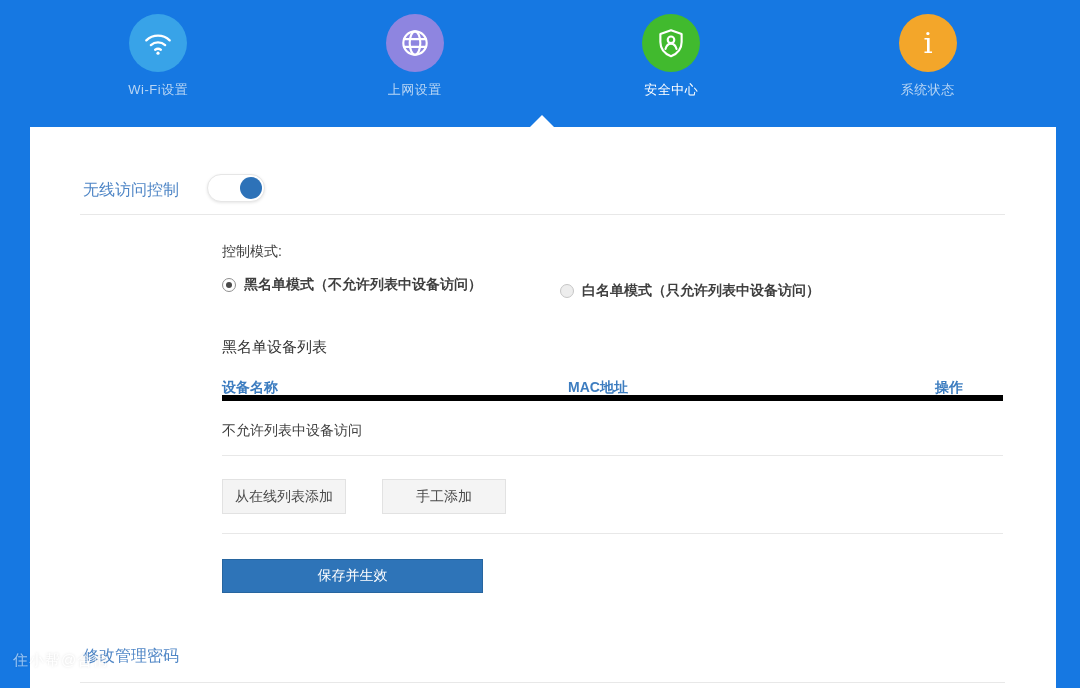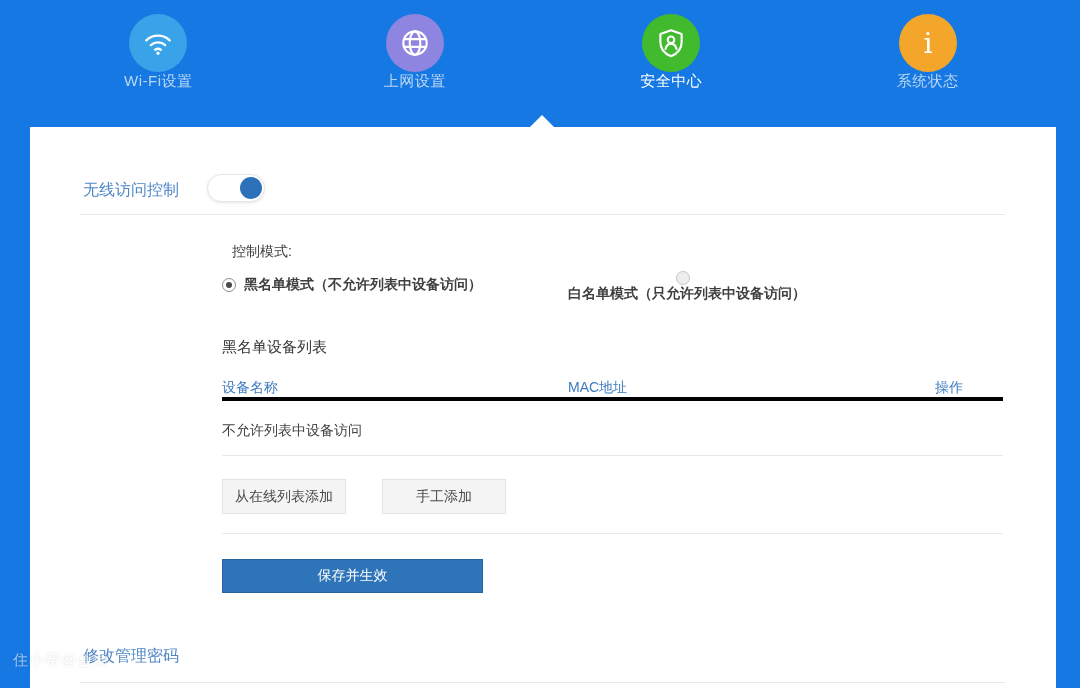--- a/index.html
+++ b/index.html
@@ -9,48 +9,48 @@
 
   
   .header-nav { position:absolute; top:0; left:30px; right:24px; height:127px; display:flex; }
   .nav-item { flex:1; display:flex; flex-direction:column; align-items:center; cursor:pointer; padding-top:14px; }
   .nav-circle { width:58px; height:58px; border-radius:50%; display:flex; align-items:center; justify-content:center; }
   .c-wifi   { background:#38a3e8; }
   .c-globe  { background:#8e85e0; }
   .c-shield { background:#41ba2e; }
   .c-lan    { background:#d15c36; }
   .c-info   { background:#f3a62a; }
-  .nav-label { margin-top:0; font-size:15px; color:#b9d6f4; letter-spacing:0.5px; }
+  .nav-label { margin-top:9px; font-size:13px; color:#b9d6f4; letter-spacing:0.5px; }
   .nav-item.active .nav-label { color:#ffffff; }
   .notch { position:absolute; top:115px; left:530px; width:0; height:0;
            border-left:12px solid transparent; border-right:12px solid transparent; border-bottom:12px solid #ffffff; }
 
   
   .card { position:absolute; left:30px; top:127px; width:1026px; height:561px; background:#ffffff; }
   .section-title { position:absolute; font-size:16px; color:#4f86c6; }
   .divider { position:absolute; height:1px; background:#e8e8e8; }
 
   
   .toggle { position:absolute; left:177px; top:47px; width:58px; height:28px; border-radius:15px;
             background:#ffffff; border:1px solid #e6e6e6; box-shadow:0 1px 3px rgba(0,0,0,0.10); cursor:pointer; }
   .toggle-knob { position:absolute; right:2px; top:2px; width:22px; height:22px; border-radius:50%; background:#2d72b8; }
 
-  .plain-text { position:absolute; font-size:14px; color:#3f3f3f;margin-left:10px; }
+  .plain-text { position:absolute; font-size:14px; color:#3f3f3f; }
 
   
   .radio-group { position:absolute; display:flex; align-items:center; cursor:pointer; }
   .radio { width:14px; height:14px; border-radius:50%; display:inline-block; position:relative; flex:none; }
   .radio.selected { border:1px solid #8f8f8f; background:#ffffff; }
   .radio.selected::after { content:""; position:absolute; left:3px; top:3px; right:3px; bottom:3px; border-radius:50%; background:#4a4a4a; }
   .radio.unselected { border:1px solid #c6c6c6; background:#ededed; }
   .radio-label { margin-left:8px; font-size:14px; color:#3f3f3f;font-weight:bold; }
 
   
   .list-title { position:absolute; left:192px; top:211px; font-size:15px; color:#333333; }
-  .table-head { position:absolute; left:192px; top:247px; width:781px; height:27px; border-bottom:4px solid #000000; }
+  .table-head { position:absolute; left:192px; top:247px; width:781px; height:27px; border-bottom:6px solid #000000;font-weight:bold; }
   .th { position:absolute; top:5px; font-size:14px; color:#3d7dc0; }
   .th-name { left:0; }
   .th-mac  { left:346px; }
   .th-op   { left:713px; }
   .empty-text { position:absolute; left:192px; top:295px; font-size:14px; color:#3f3f3f; }
 
   
   .btn-gray { position:absolute; top:352px; width:124px; height:35px; background:#f4f4f4; border:1px solid #e2e2e2;
               font-size:14px; color:#4a4a4a; font-family:"Liberation Sans", sans-serif; cursor:pointer; }
   .btn-save { position:absolute; left:192px; top:432px; width:261px; height:34px; background:#2e74b8; border:1px solid #27659f;
@@ -125,21 +125,21 @@
     </div>
 
     <div class="divider" style="left:50px; top:87px; width:925px;"></div>
 
     <div class="plain-text" style="left:192px; top:116px;">控制模式:</div>
 
     <div class="radio-group" style="left:192px; top:149px;">
       <span class="radio selected"></span>
       <span class="radio-label">黑名单模式（不允许列表中设备访问）</span>
     </div>
-    <div class="radio-group" style="left:530px; top:144px;flex-direction:column;">
+    <div class="radio-group" style="left:530px; top:155px;">
       <span class="radio unselected"></span>
       <span class="radio-label">白名单模式（只允许列表中设备访问）</span>
     </div>
 
     <div class="list-title">黑名单设备列表</div>
 
     <div class="table-head">
       <span class="th th-name">设备名称</span>
       <span class="th th-mac">MAC地址</span>
       <span class="th th-op">操作</span>

